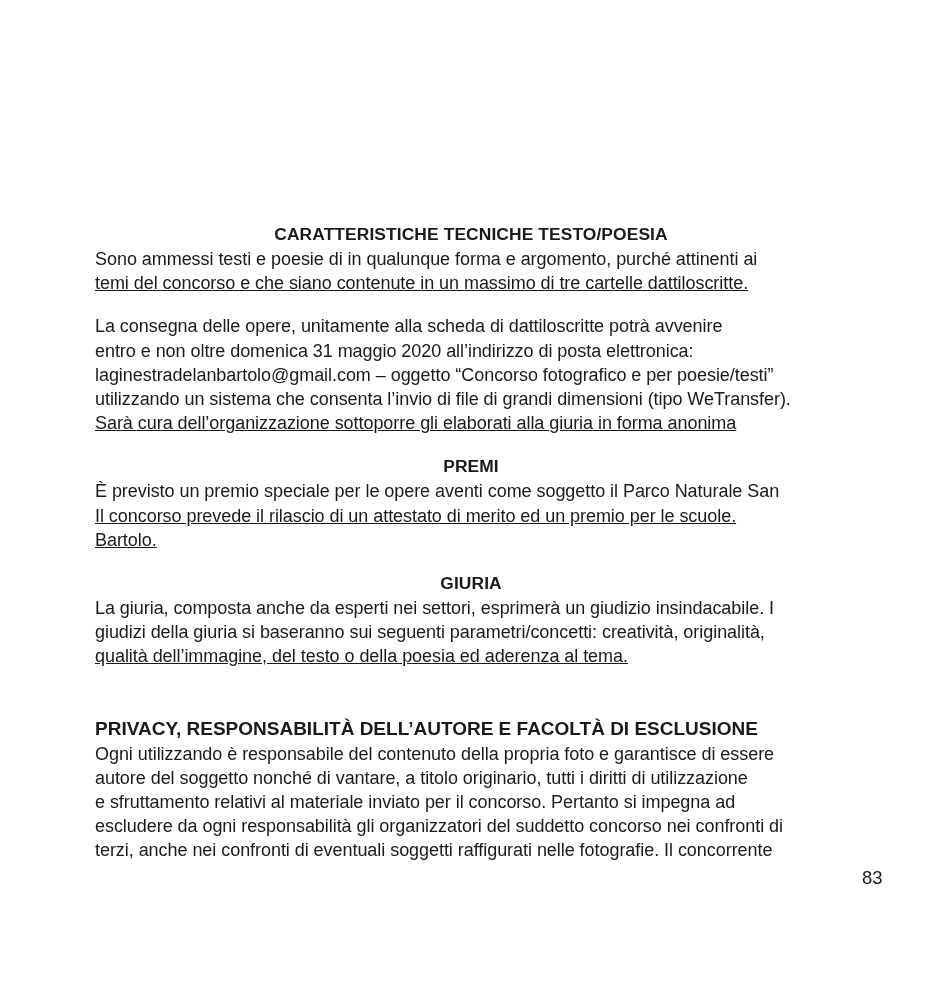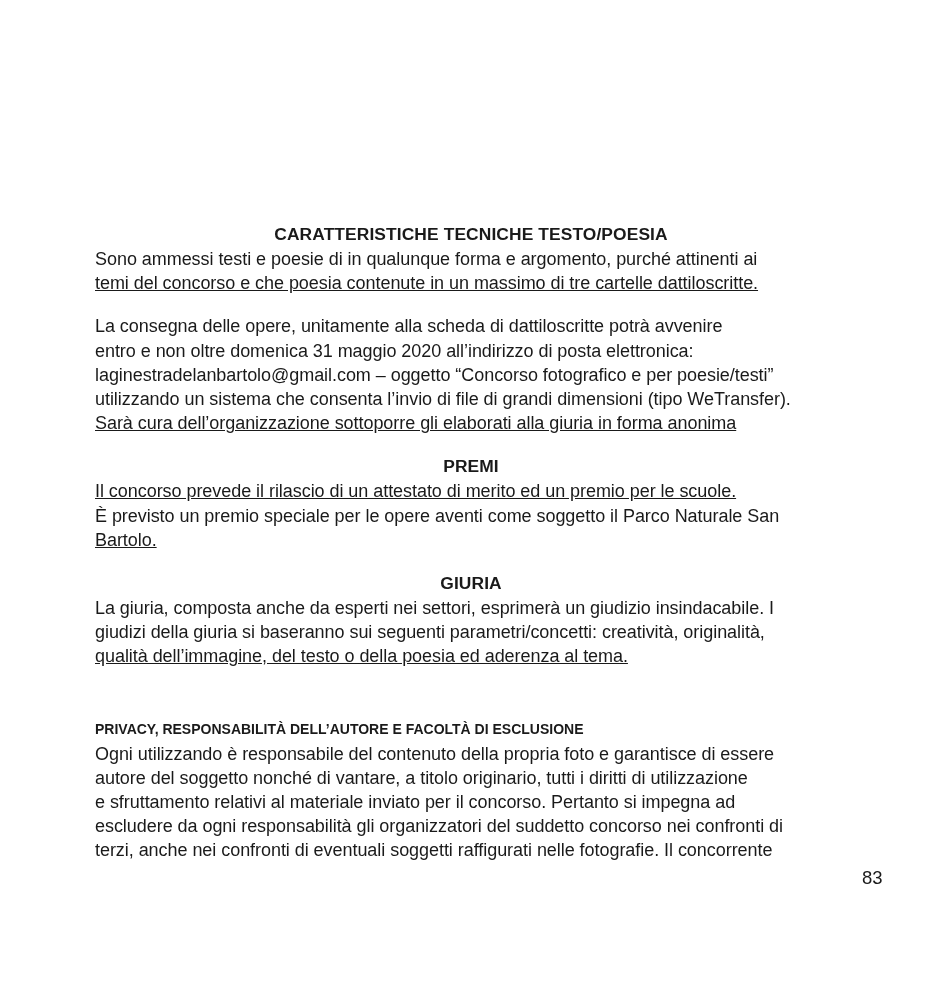--- a/index.html
+++ b/index.html
@@ -52,21 +52,21 @@
     line-height: 24px;
     letter-spacing: 0.1px;
     text-align: center;
     white-space: nowrap;
     margin: 0 0 1px 0;
   }
 
   .heading.align-left {
     text-align: left;
     letter-spacing: 0px;
-    font-size: 14px;
+    font-size: 19px;
   }
 
   .body {
     font-size: 18px;
     line-height: 24.2px;
     text-align: justify;
     text-justify: inter-word;
     margin: 0;
     letter-spacing: -0.05px;
     text-decoration: underline;
@@ -98,39 +98,39 @@
 <body>
 
 <div id="page">
 
   <div id="content">
 
     <div class="section">
       <div class="heading">CARATTERISTICHE TECNICHE TESTO/POESIA</div>
       <div class="body">
         <span class="line" style="display: inline-block; transform-origin: left top; transform: scaleX(1);">Sono ammessi testi e poesie di in qualunque forma e argomento, purché attinenti ai</span>
-        <span class="line last">temi del concorso e che poesia contenute in un massimo di tre cartelle dattiloscritte.</span>
+        <span class="line last">temi del concorso e che siano contenute in un massimo di tre cartelle dattiloscritte.</span>
       </div>
     </div>
 
     <div class="section">
       <div class="body">
         <span class="line" style="display: inline-block; transform-origin: left top; transform: scaleX(1);">La consegna delle opere, unitamente alla scheda di dattiloscritte potrà avvenire</span>
         <span class="line" style="display: inline-block; transform-origin: left top; transform: scaleX(1);">entro e non oltre domenica 31 maggio 2020 all’indirizzo di posta elettronica:</span>
         <span class="line" style="display: inline-block; transform-origin: left top; transform: scaleX(1);">laginestradelanbartolo@gmail.com – oggetto “Concorso fotografico e per poesie/testi”</span>
         <span class="line" style="display: inline-block; transform-origin: left top; transform: scaleX(1);">utilizzando un sistema che consenta l’invio di file di grandi dimensioni (tipo WeTransfer).</span>
         <span class="line last">Sarà cura dell’organizzazione sottoporre gli elaborati alla giuria in forma anonima</span>
       </div>
     </div>
 
     <div class="section">
       <div class="heading">PREMI</div>
       <div class="body">
+        <span class="line" style="display: inline-block; transform-origin: left top; transform: scaleX(1);">È previsto un premio speciale per le opere aventi come soggetto il Parco Naturale San</span>
         <span class="line last">Il concorso prevede il rilascio di un attestato di merito ed un premio per le scuole.</span>
-        <span class="line" style="display: inline-block; transform-origin: left top; transform: scaleX(1);">È previsto un premio speciale per le opere aventi come soggetto il Parco Naturale San</span>
         <span class="line last">Bartolo.</span>
       </div>
     </div>
 
     <div class="section">
       <div class="heading">GIURIA</div>
       <div class="body">
         <span class="line" style="display: inline-block; transform-origin: left top; transform: scaleX(1);">La giuria, composta anche da esperti nei settori, esprimerà un giudizio insindacabile. I</span>
         <span class="line" style="display: inline-block; transform-origin: left top; transform: scaleX(1);">giudizi della giuria si baseranno sui seguenti parametri/concetti: creatività, originalità,</span>
         <span class="line last">qualità dell’immagine, del testo o della poesia ed aderenza al tema.</span>

